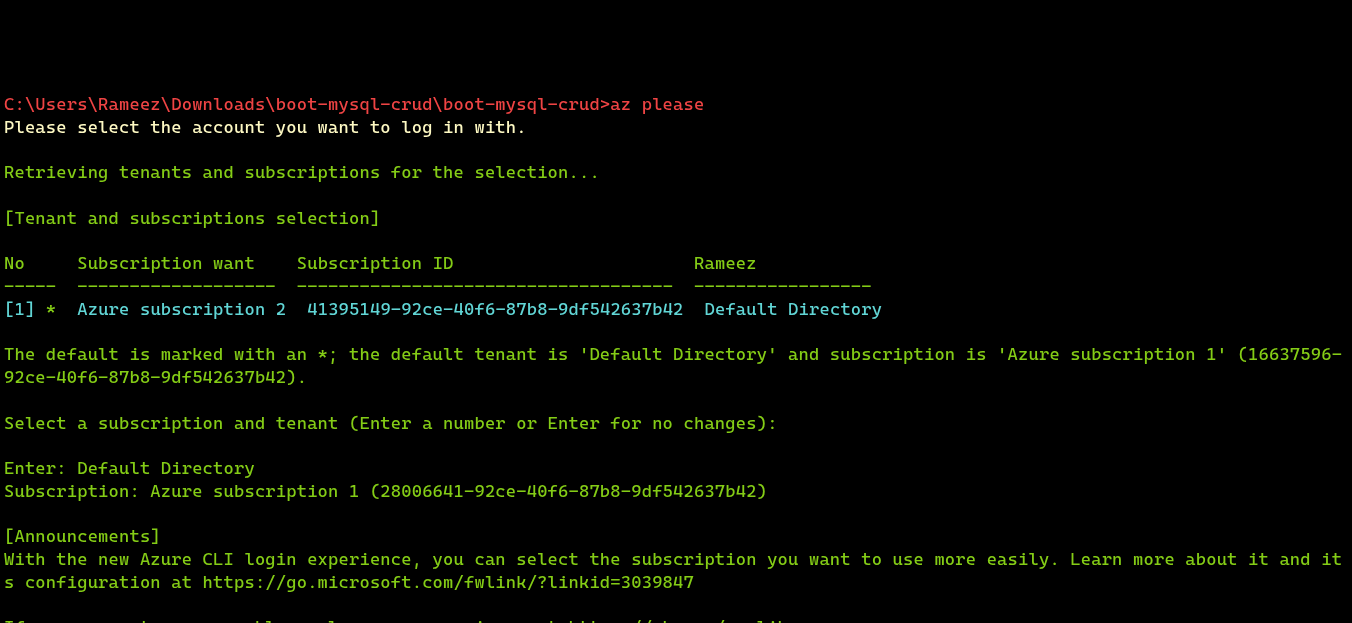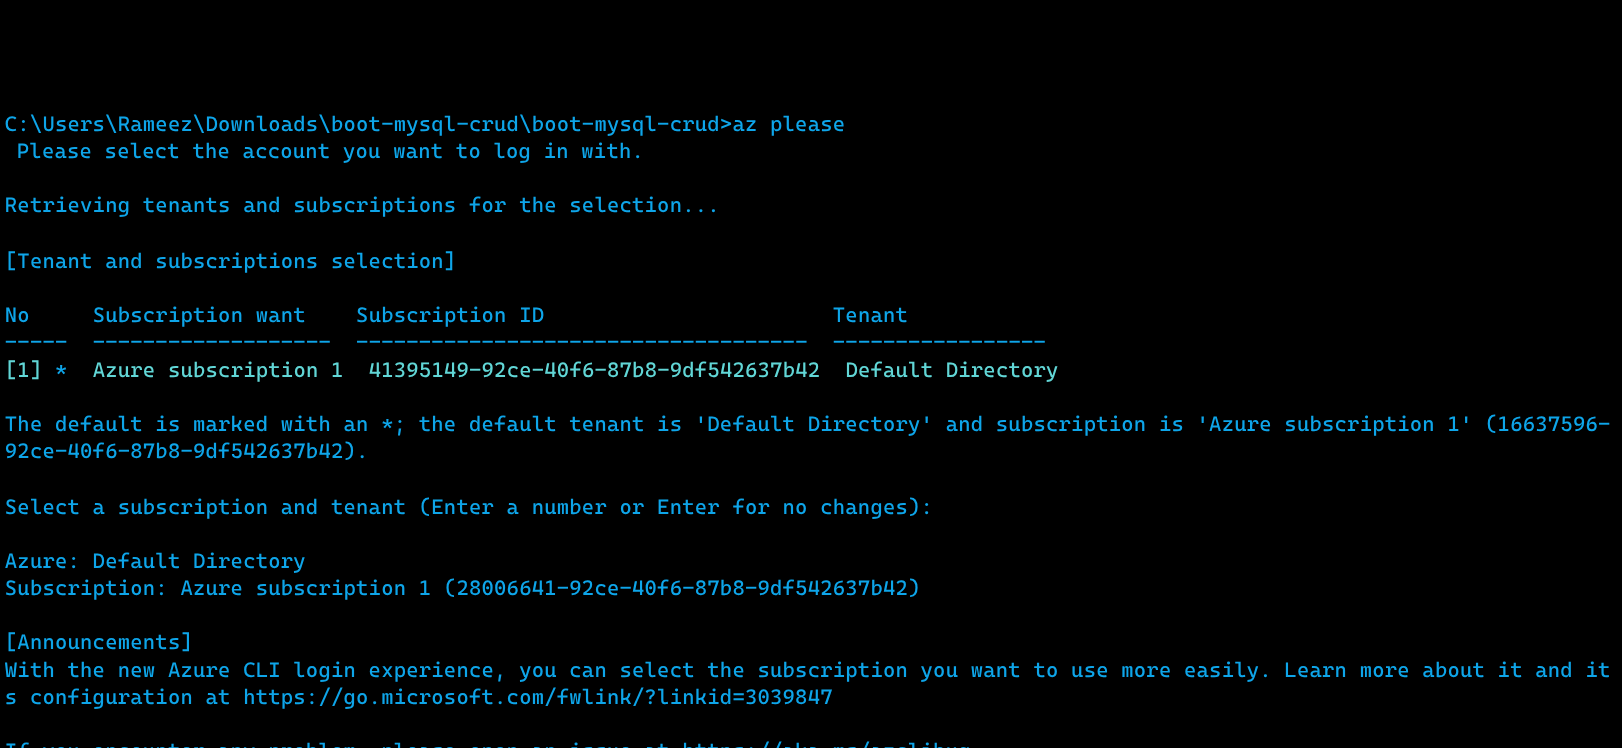--- a/index.html
+++ b/index.html
@@ -7,46 +7,46 @@
       background: #000000;
       color: #cccccc;
       font-family: 'Cascadia Mono', 'Consolas', 'Courier New', monospace;
       font-size: 17.5px;
       line-height: 1.3;
       padding: 2px 4px;
       white-space: pre-wrap;
       word-break: break-all;
       letter-spacing: 0.2px;
     }
-    .white { color: #0ea5e9; }
-    .yellow { color: #0ea5e9; margin-left: 10px; }
+    .white { color: #ef4444; }
+    .yellow { color: #fef9c3; }
     .cyan { color: #61d6d6; }
-    .gray { color: #0ea5e9; }
+    .gray { color: #84cc16; }
   </style>
 </head>
 <body>
 
 
 
 <div><span class="white">C:\Users\Rameez\Downloads\boot-mysql-crud\boot-mysql-crud&gt;</span><span class="white">az please</span>
 <span class="yellow">Please select the account you want to log in with.</span>
 
 <span class="gray">Retrieving tenants and subscriptions for the selection...</span>
 
 <span class="gray">[Tenant and subscriptions selection]</span>
 
-<span class="gray">No</span>     <span class="gray">Subscription want</span>    <span class="gray">Subscription ID</span>                       <span class="gray">Tenant</span>
+<span class="gray">No</span>     <span class="gray">Subscription want</span>    <span class="gray">Subscription ID</span>                       <span class="gray">Rameez</span>
 <span class="gray">-----</span>  <span class="gray">-------------------</span>  <span class="gray">------------------------------------</span>  <span class="gray">-----------------</span>
-<span class="cyan">[1]</span><span class="gray"> *</span><span>  </span><span class="cyan">Azure subscription 1</span><span>  </span><span class="cyan">41395149-92ce-40f6-87b8-9df542637b42</span><span>  </span><span class="cyan">Default Directory</span>
+<span class="cyan">[1]</span><span class="gray"> *</span><span>  </span><span class="cyan">Azure subscription 2</span><span>  </span><span class="cyan">41395149-92ce-40f6-87b8-9df542637b42</span><span>  </span><span class="cyan">Default Directory</span>
 
 <span class="gray">The default is marked with an *; the default tenant is 'Default Directory' and subscription is 'Azure subscription 1' (16637596-92ce-40f6-87b8-9df542637b42).</span>
 
 <span class="gray">Select a subscription and tenant (Enter a number or Enter for no changes):</span>
 
-<span class="gray">Azure: Default Directory</span>
+<span class="gray">Enter: Default Directory</span>
 <span class="gray">Subscription: Azure subscription 1 (28006641-92ce-40f6-87b8-9df542637b42)</span>
 
 <span class="gray">[Announcements]</span>
 <span class="gray">With the new Azure CLI login experience, you can select the subscription you want to use more easily. Learn more about it and its configuration at https://go.microsoft.com/fwlink/?linkid=3039847</span>
 
 <span class="gray">If you encounter any problem, please open an issue at https://aka.ms/azclibug</span>
 
 </div>
 
 

